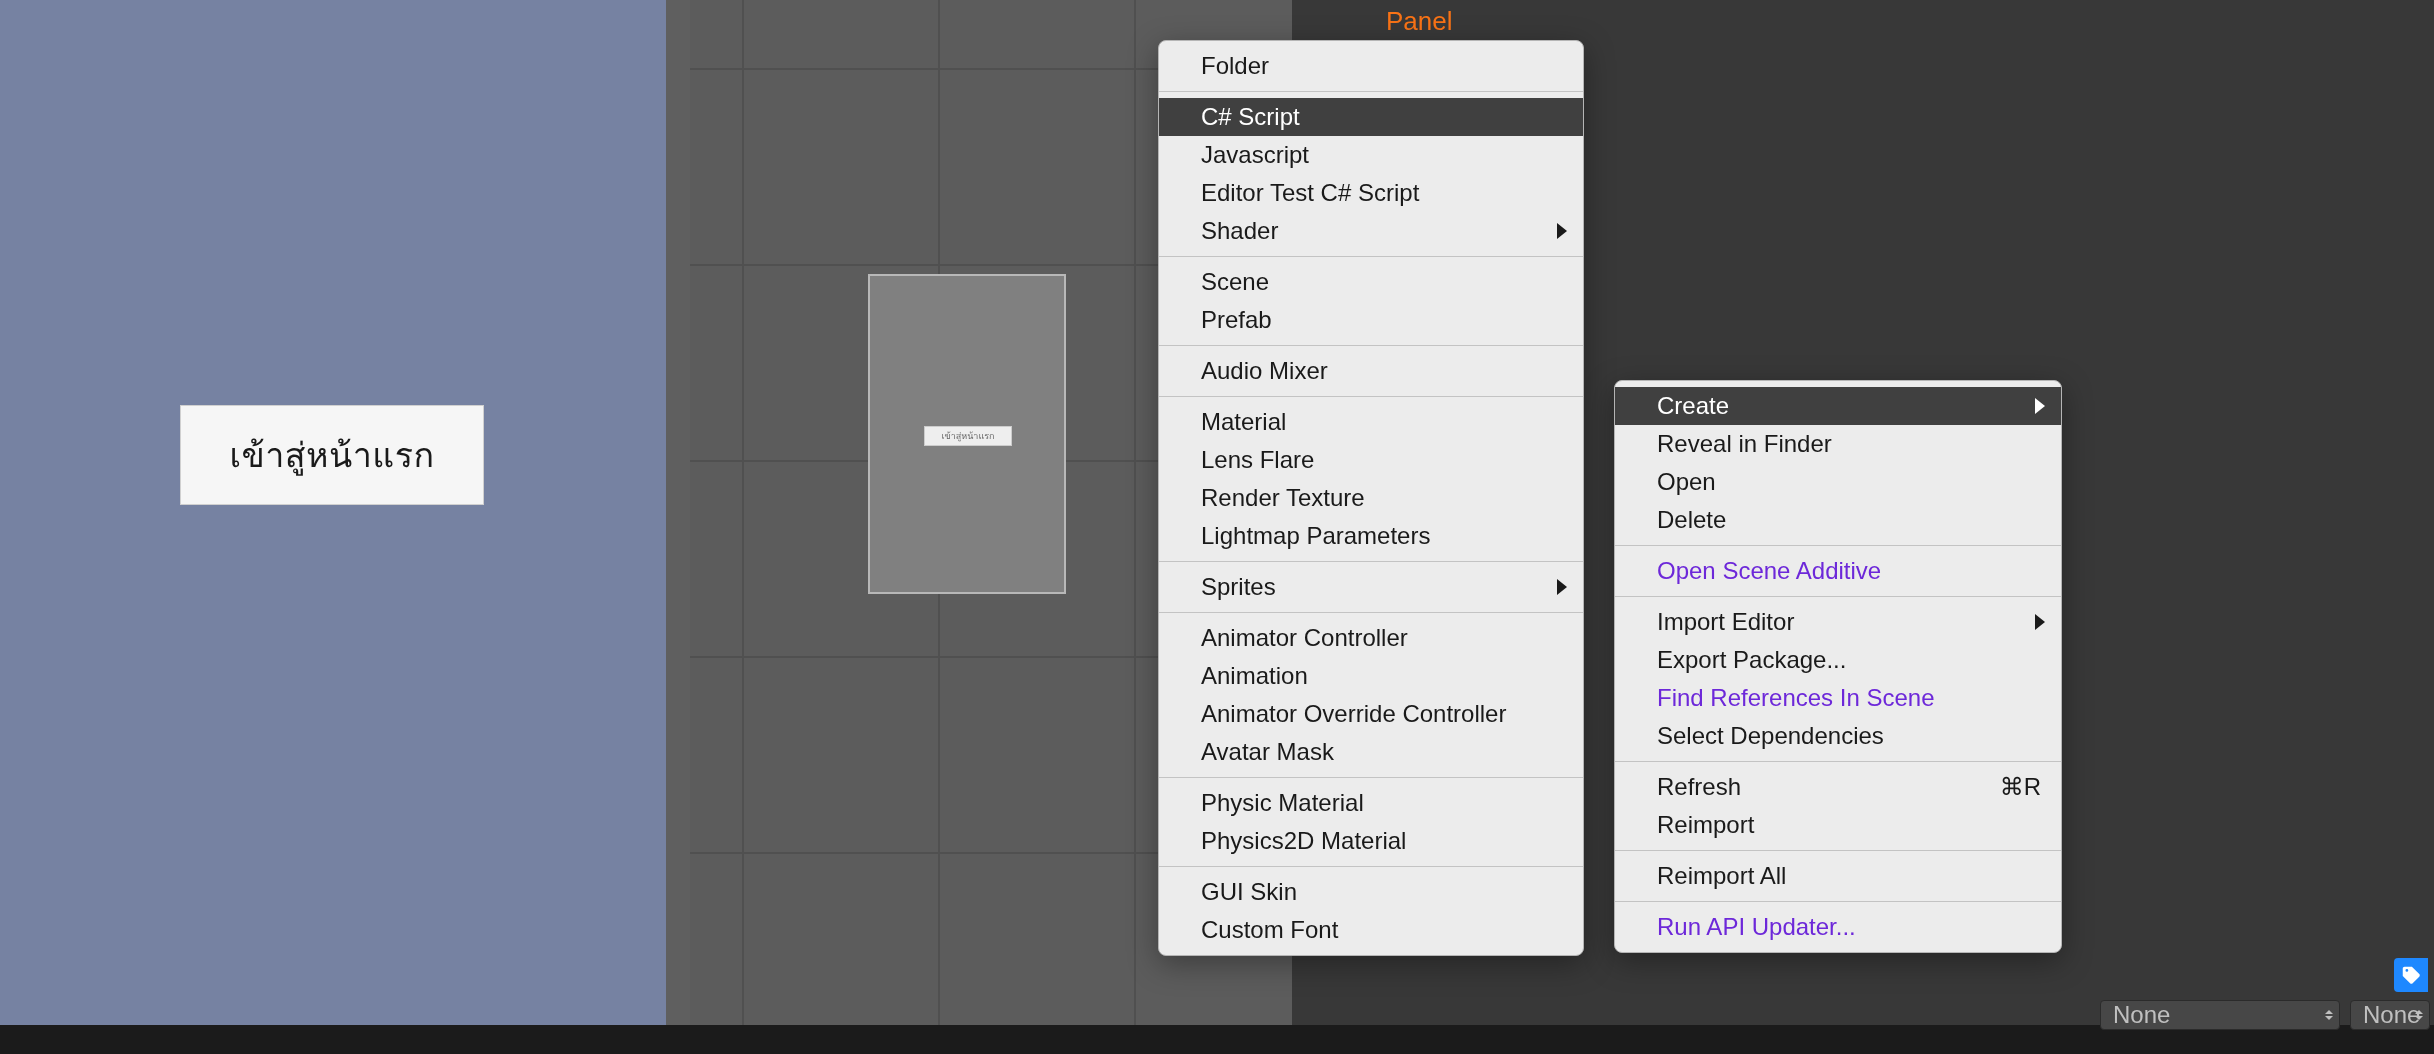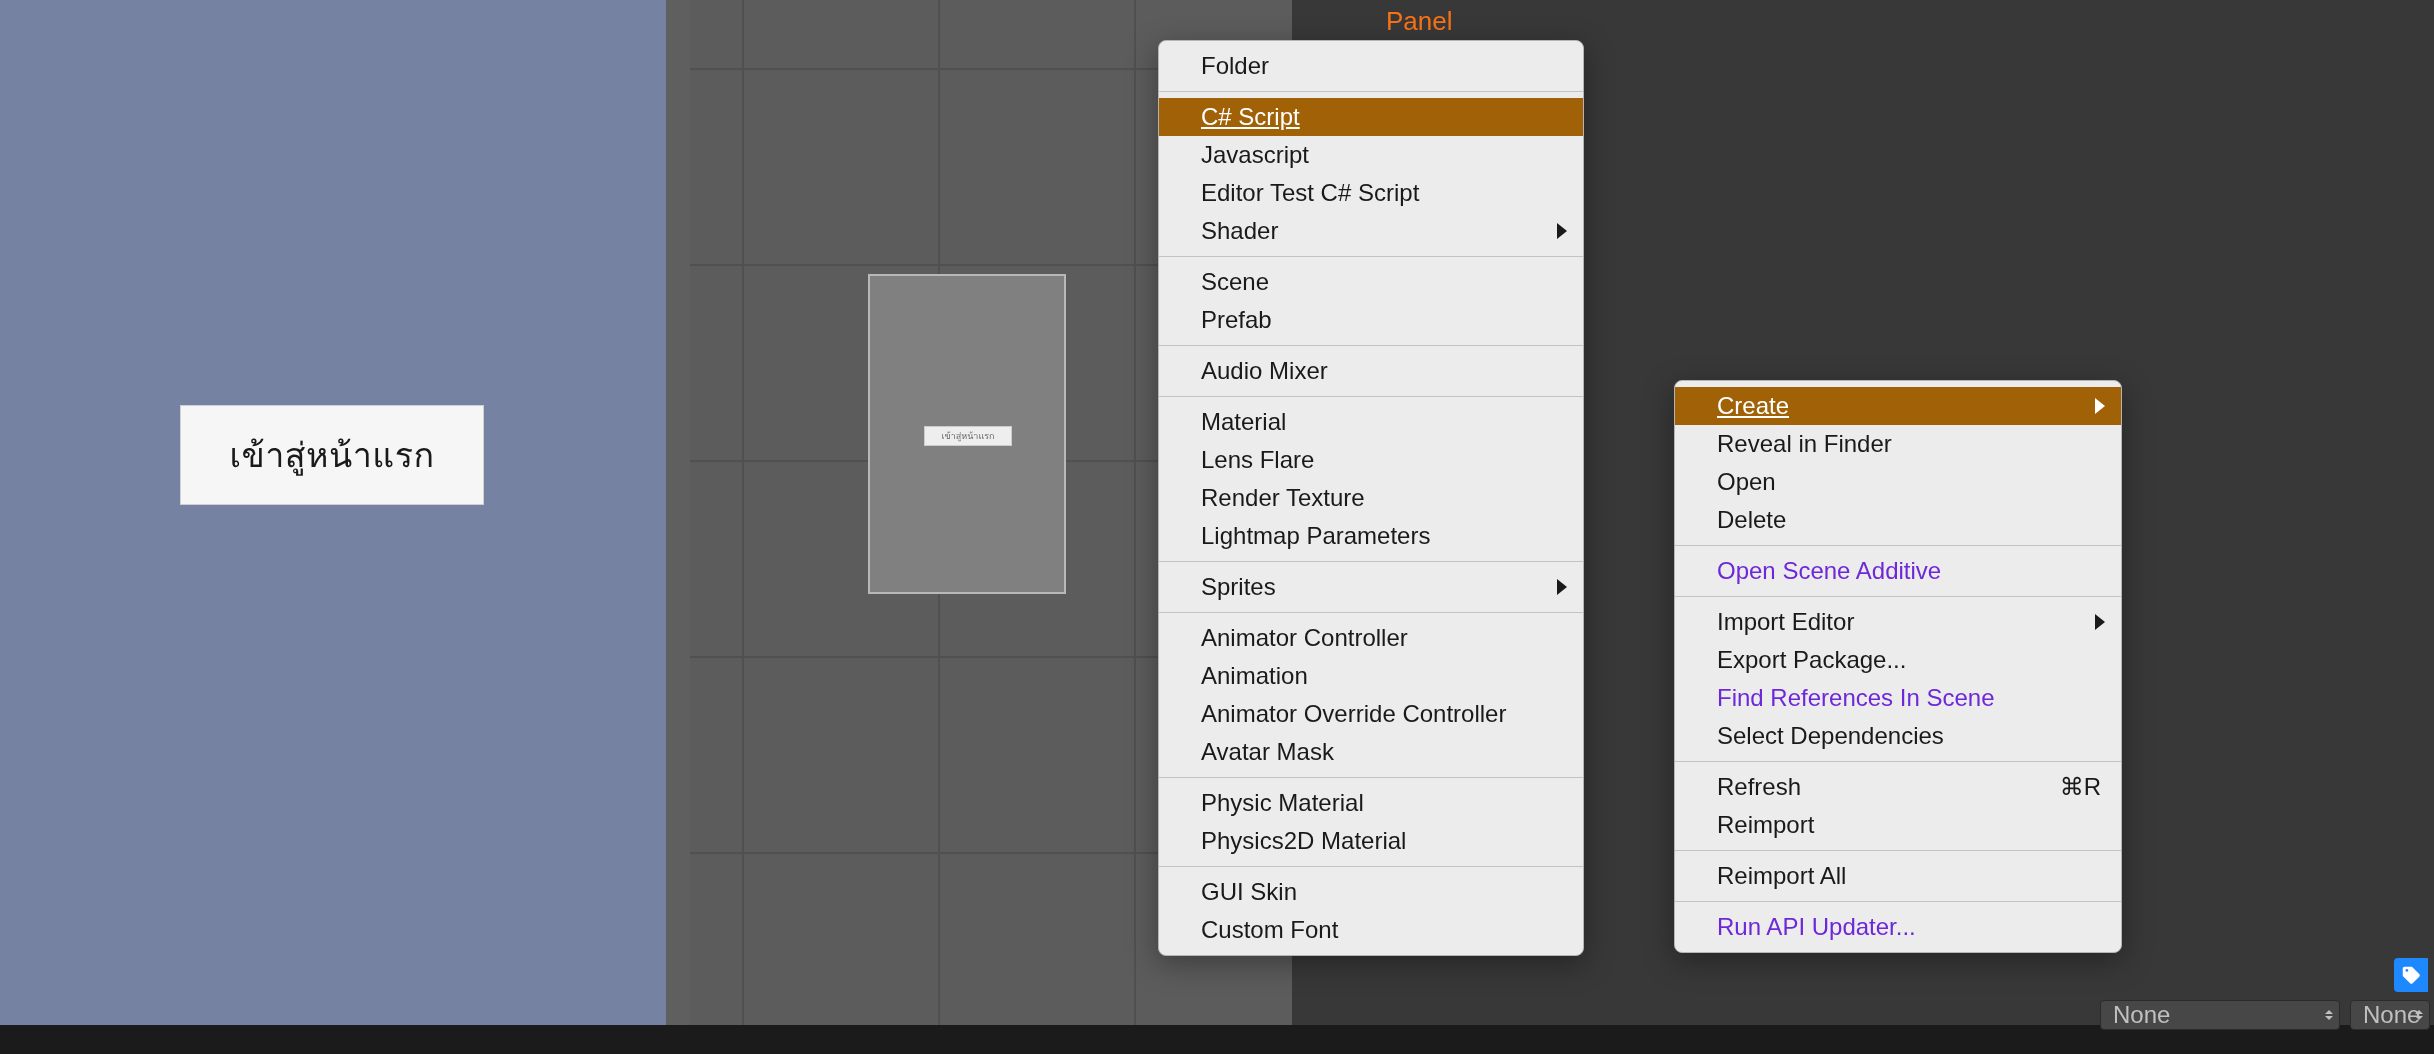--- a/index.html
+++ b/index.html
@@ -83,32 +83,32 @@
   
   .ctx {
     position:absolute; background:#ececec; border:1px solid #b5b5b5;
     border-radius:8px; box-shadow:0 8px 30px rgba(0,0,0,.35);
     padding:6px 0; font-size:24px; color:#1a1a1a;
   }
   .ctx .item {
     height:38px; display:flex; align-items:center;
     padding:0 42px 0 42px; position:relative; white-space:nowrap;
   }
-  .ctx .item.hi { background:#a16207; color:#fff;text-decoration:underline; }
+  .ctx .item.hi { background:#404040; color:#fff; }
   .ctx .item.dis { color:#6d28d9; }
   .ctx .sep { height:1px; background:#c3c3c3; margin:6px 0; }
   .ctx .arrow::after{
     content:""; position:absolute; right:16px; top:50%; transform:translateY(-50%);
     width:0;height:0;border-top:8px solid transparent;border-bottom:8px solid transparent;
     border-left:10px solid #1a1a1a;
   }
   .ctx .item.hi.arrow::after{ border-left-color:#fff; }
   .ctx .shortcut{ position:absolute; right:20px; }
 
-  #ctx-main { left:1674px; top:380px; width:448px; }
+  #ctx-main { left:1614px; top:380px; width:448px; }
   #ctx-sub  { left:1158px; top:40px;  width:426px;text-align:center; }
 </style>
 </head>
 <body>
 
 <div class="game-panel">
   <div class="game-button">เข้าสู่หน้าแรก</div>
 </div>
 
 <div class="scene-panel">

